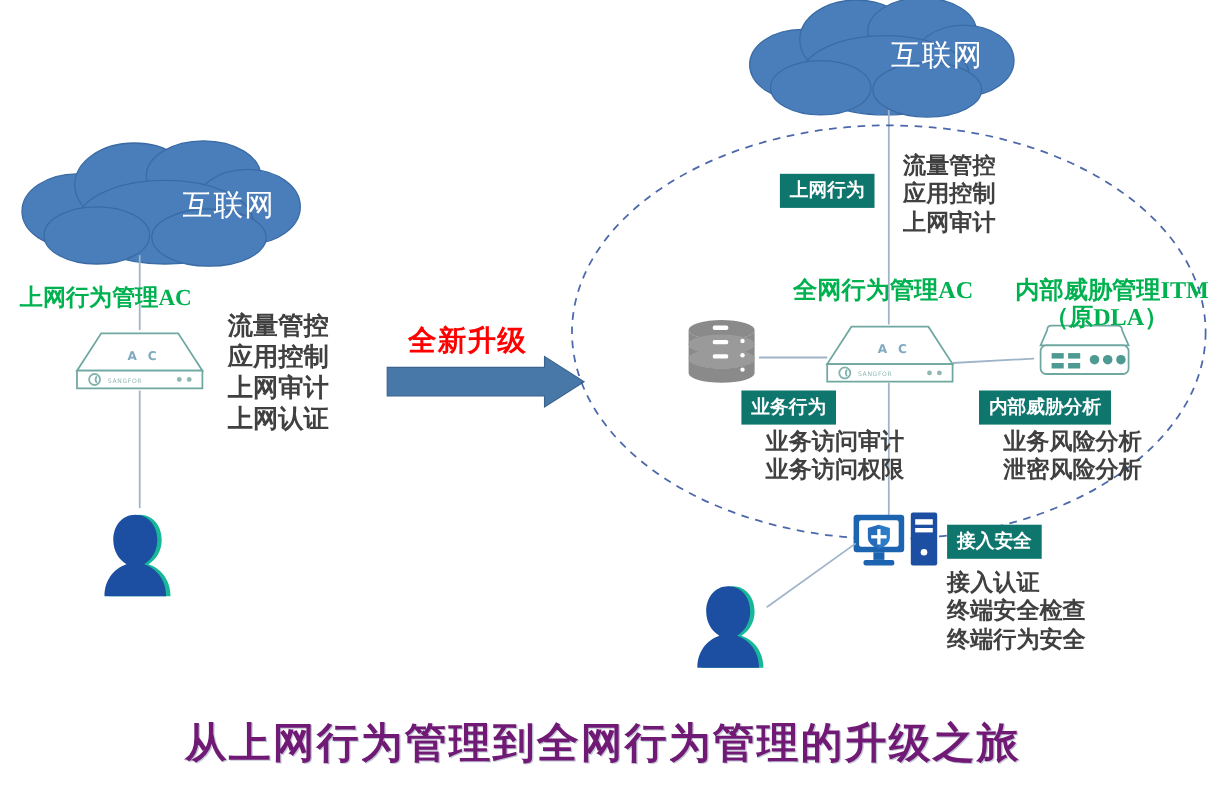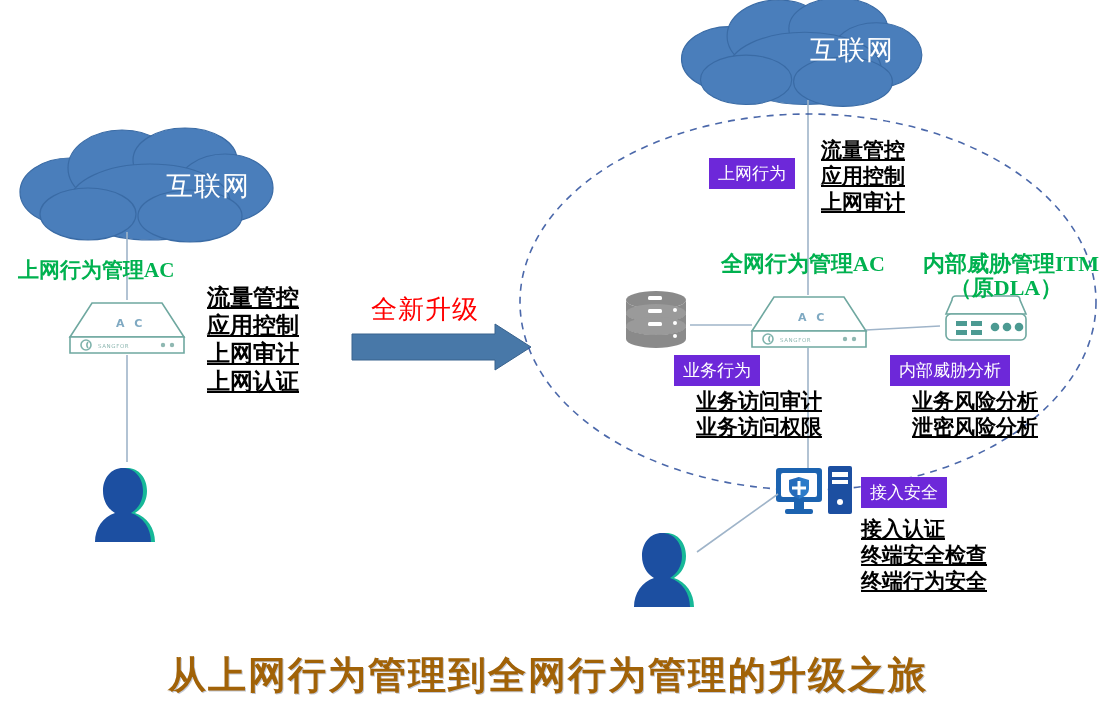--- a/index.html
+++ b/index.html
@@ -18,34 +18,34 @@
     position:absolute;color:#ffffff;font-size:27px;font-weight:400;
     letter-spacing:1px;white-space:nowrap;text-align:right;
     font-family:"DejaVu Sans","Liberation Sans",sans-serif;
   }
   .green-head{
     position:absolute;color:#00B14F;font-weight:bold;white-space:nowrap;
     font-size:21px;line-height:24px;font-family:Liberation Serif, serif;
   }
   .green-head.big{font-size:22px;}
   .black-list{
-    position:absolute;color:#000000;font-weight:bold;font-size:23px;
-    line-height:28px;white-space:nowrap;text-decoration:underline;
+    position:absolute;color:#404040;font-weight:bold;font-size:23px;
+    line-height:28px;white-space:nowrap;
   }
   .black-list.sm{font-size:21px;line-height:26px;}
   .badge{
-    position:absolute;background:#6d28d9;color:#ffffff;font-weight:normal;
+    position:absolute;background:#0f766e;color:#ffffff;font-weight:bold;
     font-size:17px;line-height:24px;padding:3px 9px 4px 9px;white-space:nowrap;
   }
   .red-label{
-    position:absolute;color:#FF0000;font-weight:normal;font-size:26px;
+    position:absolute;color:#FF0000;font-weight:bold;font-size:26px;
     white-space:nowrap;letter-spacing:1px;
   }
   .main-title{
-    position:absolute;color:#a16207;font-weight:bold;font-size:38px;
+    position:absolute;color:#701a75;font-weight:bold;font-size:38px;
     white-space:nowrap;letter-spacing:2px;
     text-shadow:1px 1px 0 rgba(120,130,160,.45);
   }
 </style>
 </head>
 <body>
 
 <div id="stage">
 
   <svg id="svg-layer" viewBox="0 0 1113 720" xmlns="http://www.w3.org/2000/svg">

